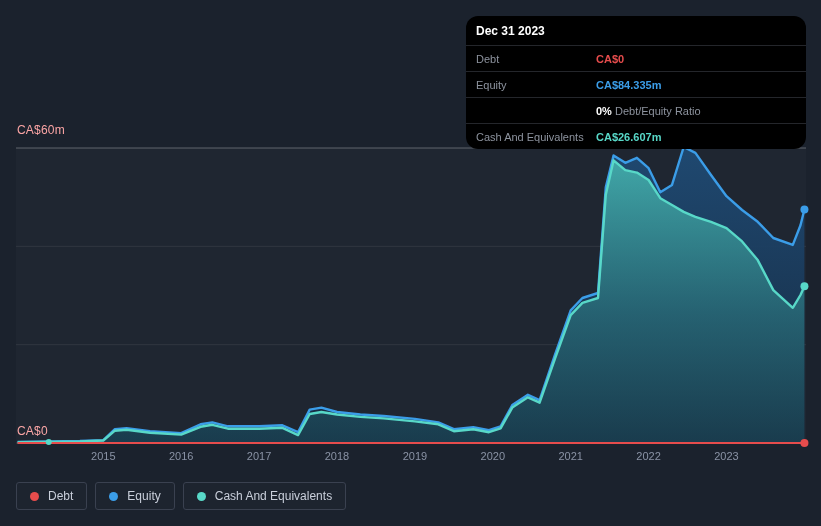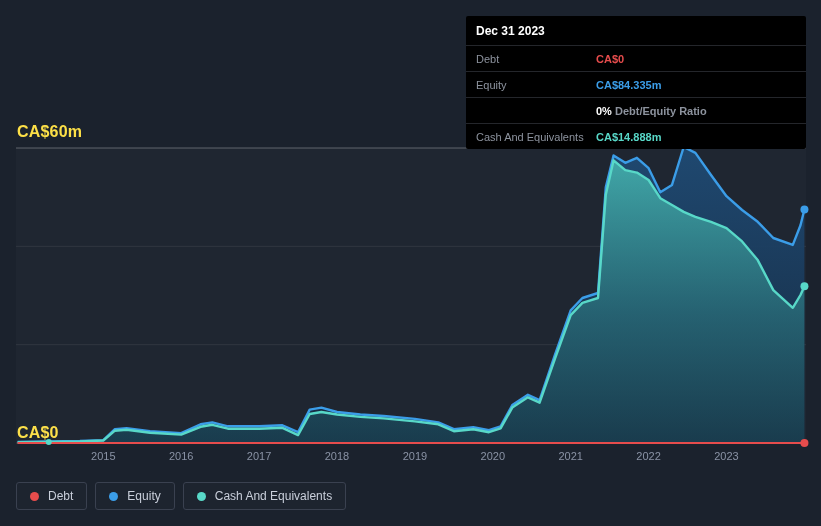--- a/index.html
+++ b/index.html
@@ -1,42 +1,42 @@
 <!DOCTYPE html>
 <html><head>
 <meta charset="utf-8">
 <style>
   html,body{margin:0;padding:0}
   body{
     width:821px;height:526px;position:relative;overflow:hidden;
     background:#1b222d;
     font-family:"Liberation Sans","DejaVu Sans",sans-serif;
   }
-  .y-label{position:absolute;color:#fde047;font-size:16px;font-weight:700;letter-spacing:.2px}
+  .y-label{position:absolute;color:#fca5a5;font-size:12px;font-weight:400;letter-spacing:.2px}
   .y-top{left:17px;top:123px}
   .y-bottom{left:17px;top:424px}
   #chart-svg{position:absolute;left:16px;top:142px;overflow:visible;display:block}
   .grid{stroke:rgba(255,255,255,0.08);stroke-width:1}
   .grid-top{stroke:rgba(255,255,255,0.30)}
   .grid-base{stroke:rgba(255,255,255,0.14)}
   .tick{fill:#8a93a5;font-size:11px;font-family:"Liberation Sans","DejaVu Sans",sans-serif}
   
   .tooltip{
     position:absolute;left:466px;top:16px;width:340px;box-sizing:border-box;
-    background:#000000;border-radius:2px;font-size:11px;color:#8d939e;
+    background:#000000;border-radius:12px;font-size:11px;color:#8d939e;
   }
   .tt-header{padding:8px 10px 7px;color:#ffffff;font-weight:700;font-size:12px}
   .tt-row{display:flex;align-items:center;border-top:1px solid #24262b;padding:5px 10px;min-height:15px}
   .tt-label{width:120px;flex:none;color:#8d939e}
   .tt-value{font-weight:700}
   .val-debt{color:#e64c4c}
   .val-equity{color:#3b9de8}
   .val-cash{color:#58d8c8}
   .val-ratio{color:#ffffff;font-weight:700}
-  .tt-suffix{color:#8d939e;font-weight:700}
+  .tt-suffix{color:#8d939e;font-weight:400}
   
   .legend{position:absolute;left:16px;top:482px;display:flex;gap:8px}
   .legend-item{
     display:flex;align-items:center;gap:9px;padding:6px 13px;
     border:1px solid #3a4150;border-radius:3px;background:rgba(255,255,255,0.01);
     color:#c9cfdb;font-size:12px;cursor:pointer;line-height:14px;
   }
   .dot{width:9px;height:9px;border-radius:50%;flex:none}
   .dot-debt{background:#e64c4c}
   .dot-equity{background:#3b9de8}
@@ -106,21 +106,21 @@
   <div class="tt-row">
     <span class="tt-label">Equity</span>
     <span class="tt-value val-equity">CA$84.335m</span>
   </div>
   <div class="tt-row">
     <span class="tt-label"></span>
     <span class="tt-value"><span class="val-ratio">0%</span>&nbsp;<span class="tt-suffix">Debt/Equity Ratio</span></span>
   </div>
   <div class="tt-row">
     <span class="tt-label">Cash And Equivalents</span>
-    <span class="tt-value val-cash">CA$14.888m</span>
+    <span class="tt-value val-cash">CA$26.607m</span>
   </div>
 </div>
 
 <div class="legend">
   <div class="legend-item">
     <span class="dot dot-debt"></span>
     <span>Debt</span>
   </div>
   <div class="legend-item">
     <span class="dot dot-equity"></span>

